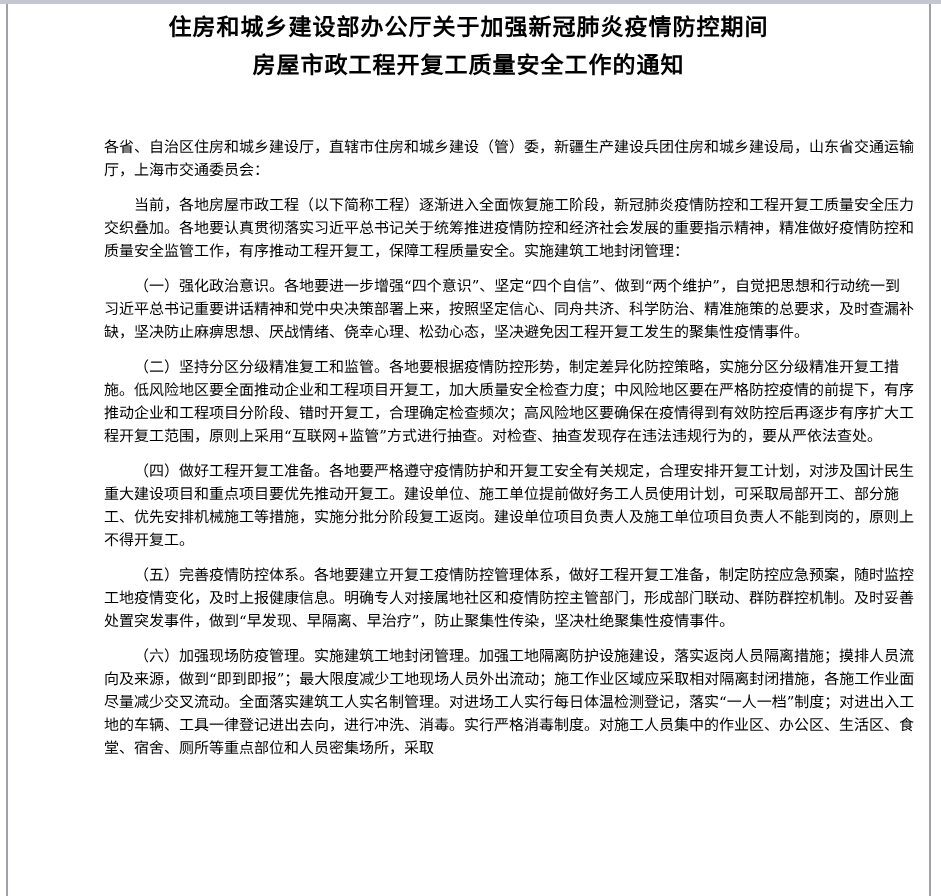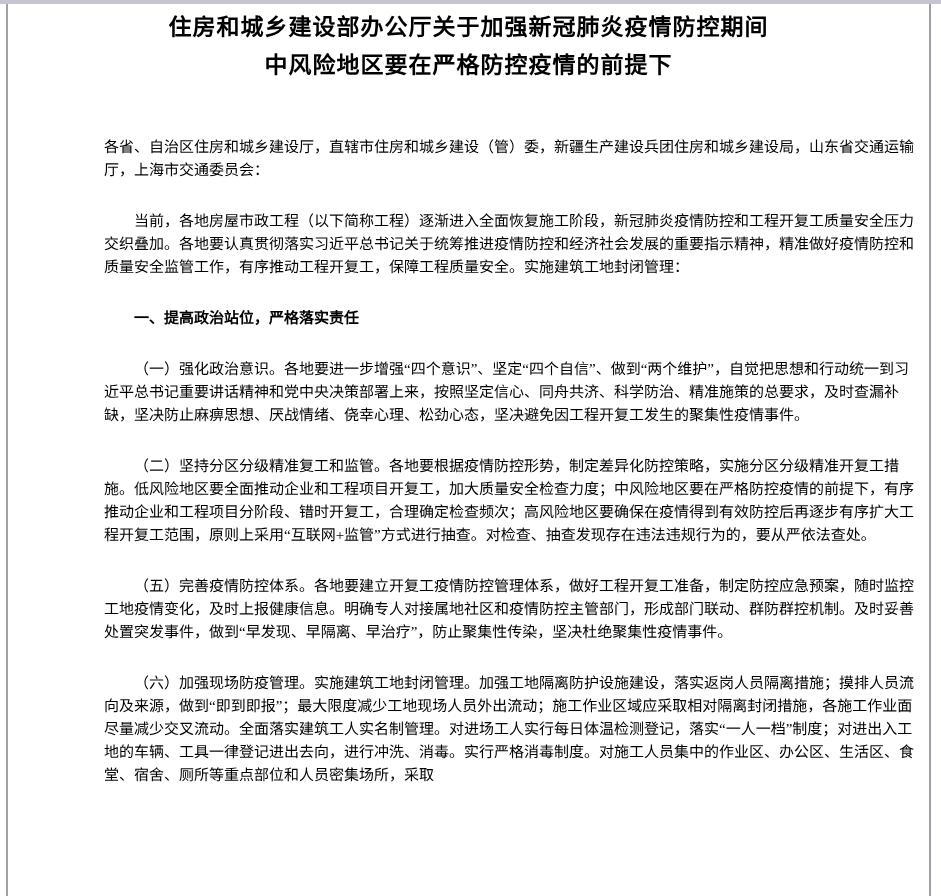--- a/index.html
+++ b/index.html
@@ -50,41 +50,40 @@
     letter-spacing: 1px;
   }
   .title .tl { display: block; }
   .body-text {
     padding: 0 14px 0 96px;
     font-size: 15px;
     line-height: 23px;
     text-align: left;
   }
   .body-text p {
-    margin: 28px 0;
-    font-family: Liberation Serif, serif;
+    margin: 12px 0;
   }
   .salutation { text-indent: 0; }
   .para       { text-indent: 2em; }
   .heading    { text-indent: 2em; font-weight: bold; }
 </style>
 </head>
 <body>
 
 <div class="top-bar"></div>
 <div class="v-line left"></div>
 <div class="v-line right"></div>
 
 <div class="doc">
   <h1 class="title">
     <span class="tl">住房和城乡建设部办公厅关于加强新冠肺炎疫情防控期间</span>
-    <span class="tl">中风险地区要在严格防控疫情的前提下</span>
+    <span class="tl">房屋市政工程开复工质量安全工作的通知</span>
   </h1>
   <div class="body-text">
     <p class="salutation">各省、自治区住房和城乡建设厅，直辖市住房和城乡建设（管）委，新疆生产建设兵团住房和城乡建设局，山东省交通运输厅，上海市交通委员会：</p>
     <p class="para">当前，各地房屋市政工程（以下简称工程）逐渐进入全面恢复施工阶段，新冠肺炎疫情防控和工程开复工质量安全压力交织叠加。各地要认真贯彻落实习近平总书记关于统筹推进疫情防控和经济社会发展的重要指示精神，精准做好疫情防控和质量安全监管工作，有序推动工程开复工，保障工程质量安全。实施建筑工地封闭管理：</p>
-    <p class="heading">一、提高政治站位，严格落实责任</p>
     <p class="para">（一）强化政治意识。各地要进一步增强“四个意识”、坚定“四个自信”、做到“两个维护”，自觉把思想和行动统一到习近平总书记重要讲话精神和党中央决策部署上来，按照坚定信心、同舟共济、科学防治、精准施策的总要求，及时查漏补缺，坚决防止麻痹思想、厌战情绪、侥幸心理、松劲心态，坚决避免因工程开复工发生的聚集性疫情事件。</p>
     <p class="para">（二）坚持分区分级精准复工和监管。各地要根据疫情防控形势，制定差异化防控策略，实施分区分级精准开复工措施。低风险地区要全面推动企业和工程项目开复工，加大质量安全检查力度；中风险地区要在严格防控疫情的前提下，有序推动企业和工程项目分阶段、错时开复工，合理确定检查频次；高风险地区要确保在疫情得到有效防控后再逐步有序扩大工程开复工范围，原则上采用“互联网+监管”方式进行抽查。对检查、抽查发现存在违法违规行为的，要从严依法查处。</p>
+    <p class="para">（四）做好工程开复工准备。各地要严格遵守疫情防护和开复工安全有关规定，合理安排开复工计划，对涉及国计民生重大建设项目和重点项目要优先推动开复工。建设单位、施工单位提前做好务工人员使用计划，可采取局部开工、部分施工、优先安排机械施工等措施，实施分批分阶段复工返岗。建设单位项目负责人及施工单位项目负责人不能到岗的，原则上不得开复工。</p>
     <p class="para">（五）完善疫情防控体系。各地要建立开复工疫情防控管理体系，做好工程开复工准备，制定防控应急预案，随时监控工地疫情变化，及时上报健康信息。明确专人对接属地社区和疫情防控主管部门，形成部门联动、群防群控机制。及时妥善处置突发事件，做到“早发现、早隔离、早治疗”，防止聚集性传染，坚决杜绝聚集性疫情事件。</p>
     <p class="para">（六）加强现场防疫管理。实施建筑工地封闭管理。加强工地隔离防护设施建设，落实返岗人员隔离措施；摸排人员流向及来源，做到“即到即报”；最大限度减少工地现场人员外出流动；施工作业区域应采取相对隔离封闭措施，各施工作业面尽量减少交叉流动。全面落实建筑工人实名制管理。对进场工人实行每日体温检测登记，落实“一人一档”制度；对进出入工地的车辆、工具一律登记进出去向，进行冲洗、消毒。实行严格消毒制度。对施工人员集中的作业区、办公区、生活区、食堂、宿舍、厕所等重点部位和人员密集场所，采取</p>
   </div>
 </div>
 
 </body></html>

